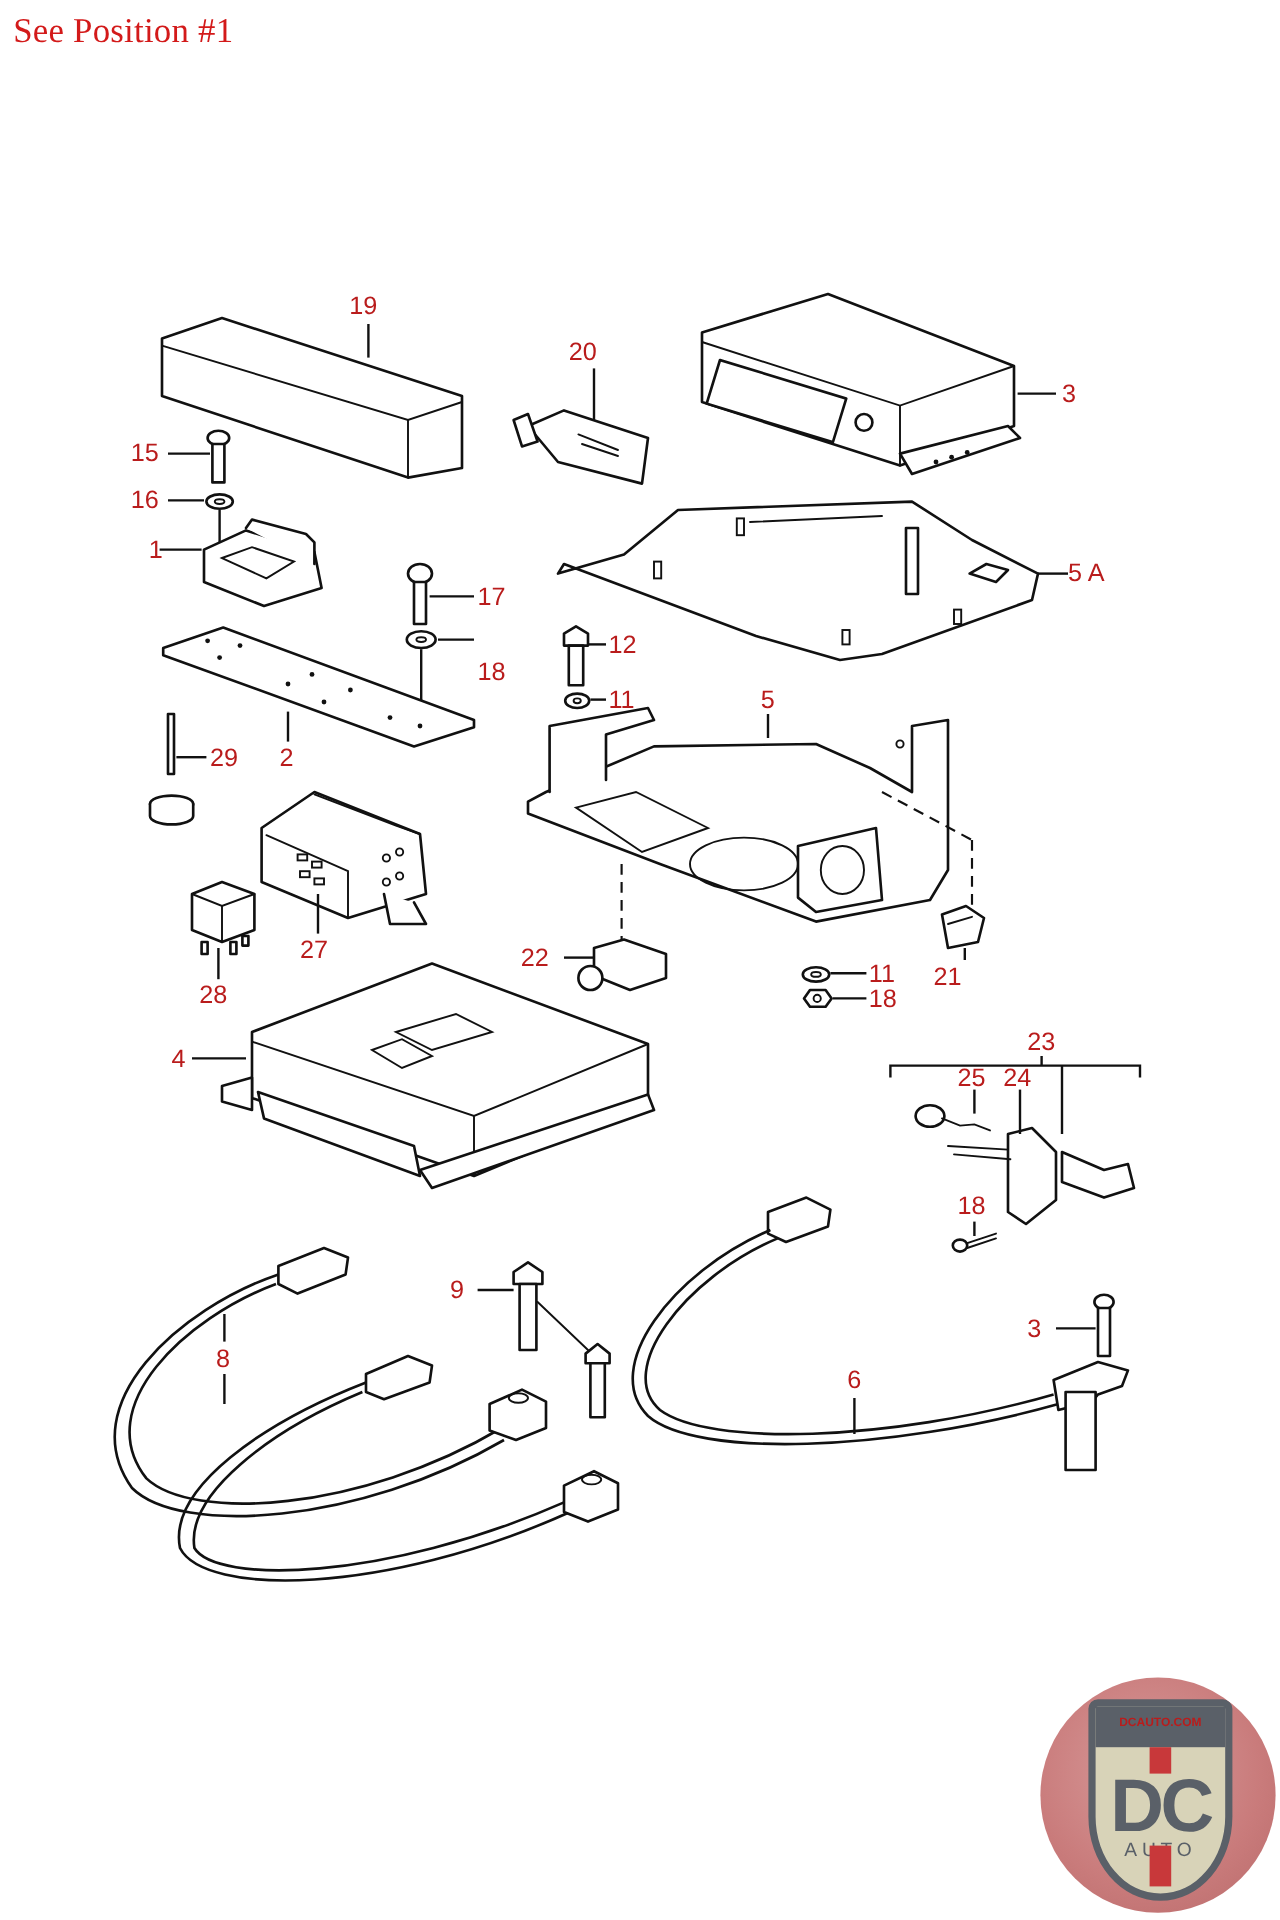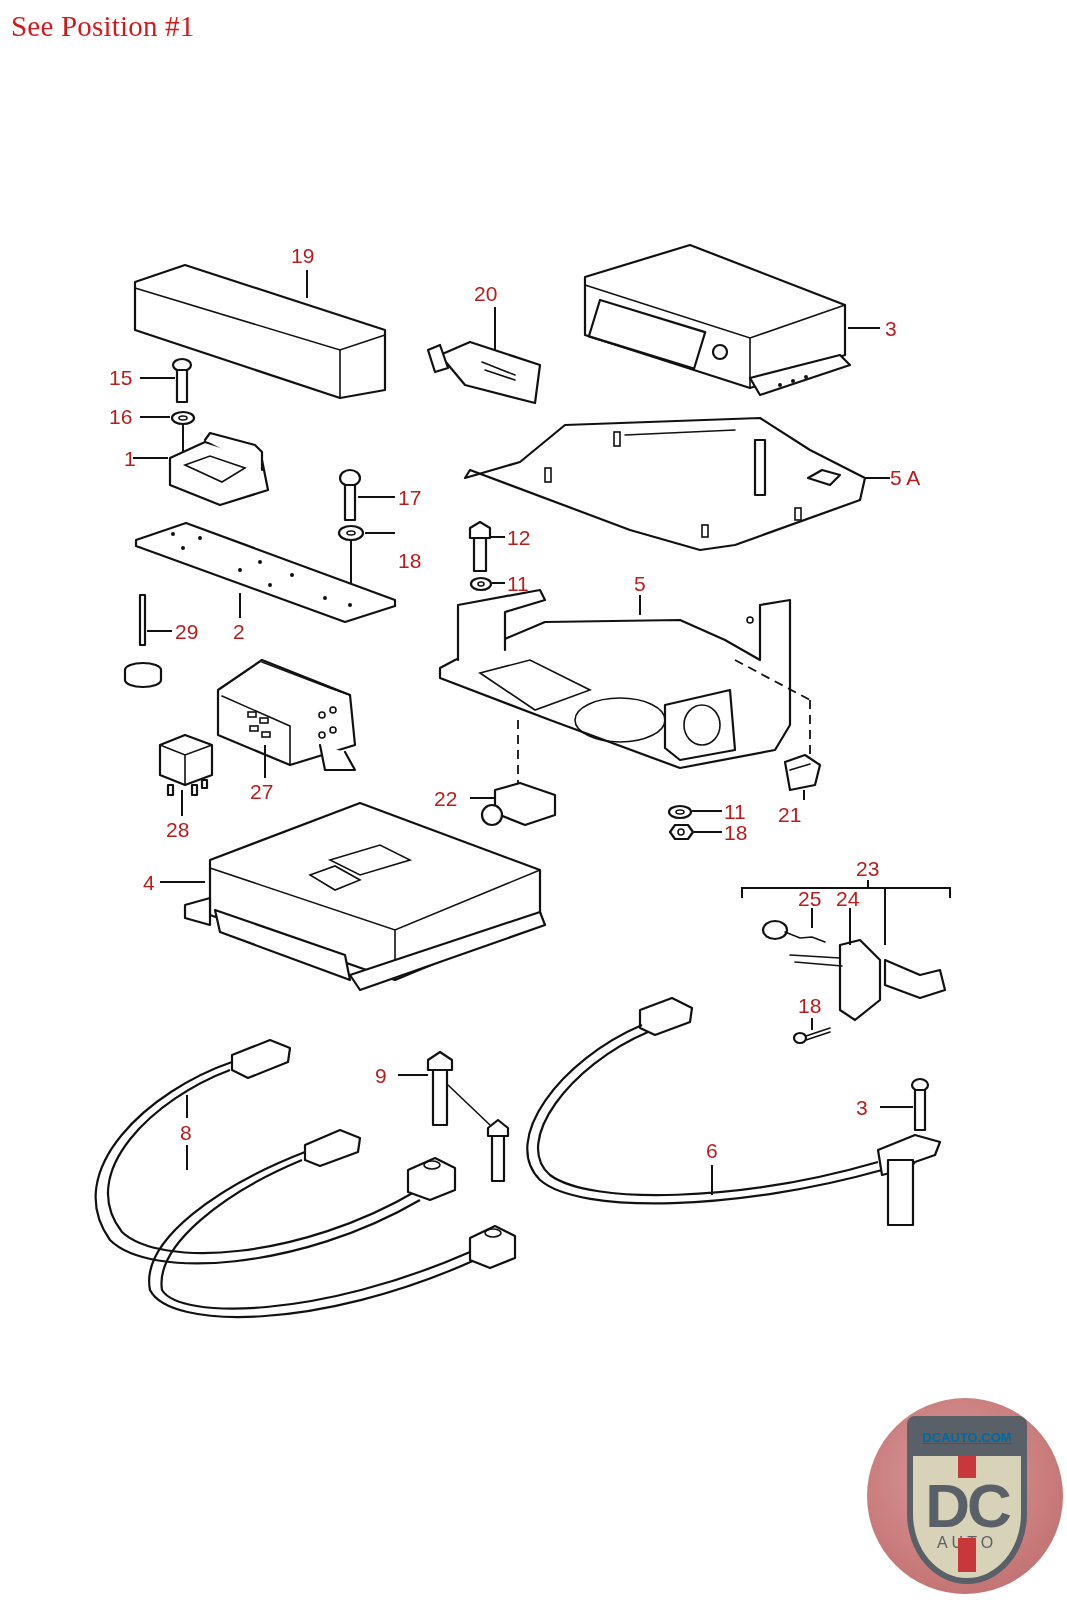--- a/index.html
+++ b/index.html
@@ -8,21 +8,21 @@
   svg.diagram { position: absolute; left: 0; top: 0; width: 1067px; height: 1600px; }
   .part { fill: #ffffff; stroke: #111; stroke-width: 2.2; stroke-linejoin: round; stroke-linecap: round; }
   .part-thin { fill: none; stroke: #111; stroke-width: 1.6; stroke-linecap: round; }
   .leader { fill: none; stroke: #111; stroke-width: 2; }
   .leader-dash { fill: none; stroke: #111; stroke-width: 1.8; stroke-dasharray: 9 6; }
   .cable { fill: none; stroke: #111; stroke-width: 2.2; }
   .callout { position: absolute; font-family: "Liberation Sans", sans-serif; font-weight: normal; font-size: 21px; color: #b91c1c; line-height: 1; white-space: nowrap; }
   .logo { position: absolute; left: 867px; top: 1398px; width: 196px; height: 196px; border-radius: 50%; background: radial-gradient(circle at 45% 40%, #d89a9a 0%, #c97b7b 60%, #b86a6a 100%); overflow: hidden; }
   .logo .shield { position: absolute; left: 40px; top: 18px; width: 120px; height: 168px; background: #d8d3b8; border: 6px solid #5a6068; border-radius: 8px 8px 60px 60px / 8px 8px 70px 70px; box-sizing: border-box; }
   .logo .shield-top { position: absolute; left: 0; right: 0; top: 0; height: 34px; background: #5a6068; }
-  .logo .shield-url { position: absolute; left: 0; right: 0; top: 8px; text-align: center; color: #0369a1; font-weight: bold; font-size: 13px; font-family: "Liberation Sans", sans-serif; text-decoration: underline; }
+  .logo .shield-url { position: absolute; left: 0; right: 0; top: 8px; text-align: center; color: #b91c1c; font-weight: bold; font-size: 10px; font-family: "Liberation Sans", sans-serif; }
   .logo .red-bar-top { position: absolute; left: 45px; width: 18px; top: 34px; height: 22px; background: #c8383a; }
   .logo .red-bar-bottom { position: absolute; left: 45px; width: 18px; bottom: 6px; height: 34px; background: #c8383a; }
   .logo .dc { position: absolute; left: 0; right: 0; top: 48px; text-align: center; color: #5a6068; font-weight: bold; font-size: 62px; font-family: "Liberation Sans", sans-serif; letter-spacing: -3px; }
   .logo .auto { position: absolute; left: 0; right: 0; top: 112px; text-align: center; color: #5a6068; font-size: 16px; letter-spacing: 4px; font-family: "Liberation Sans", sans-serif; }
 </style>
 </head>
 <body>
 
 <div class="header-note">See Position #1</div>
 

